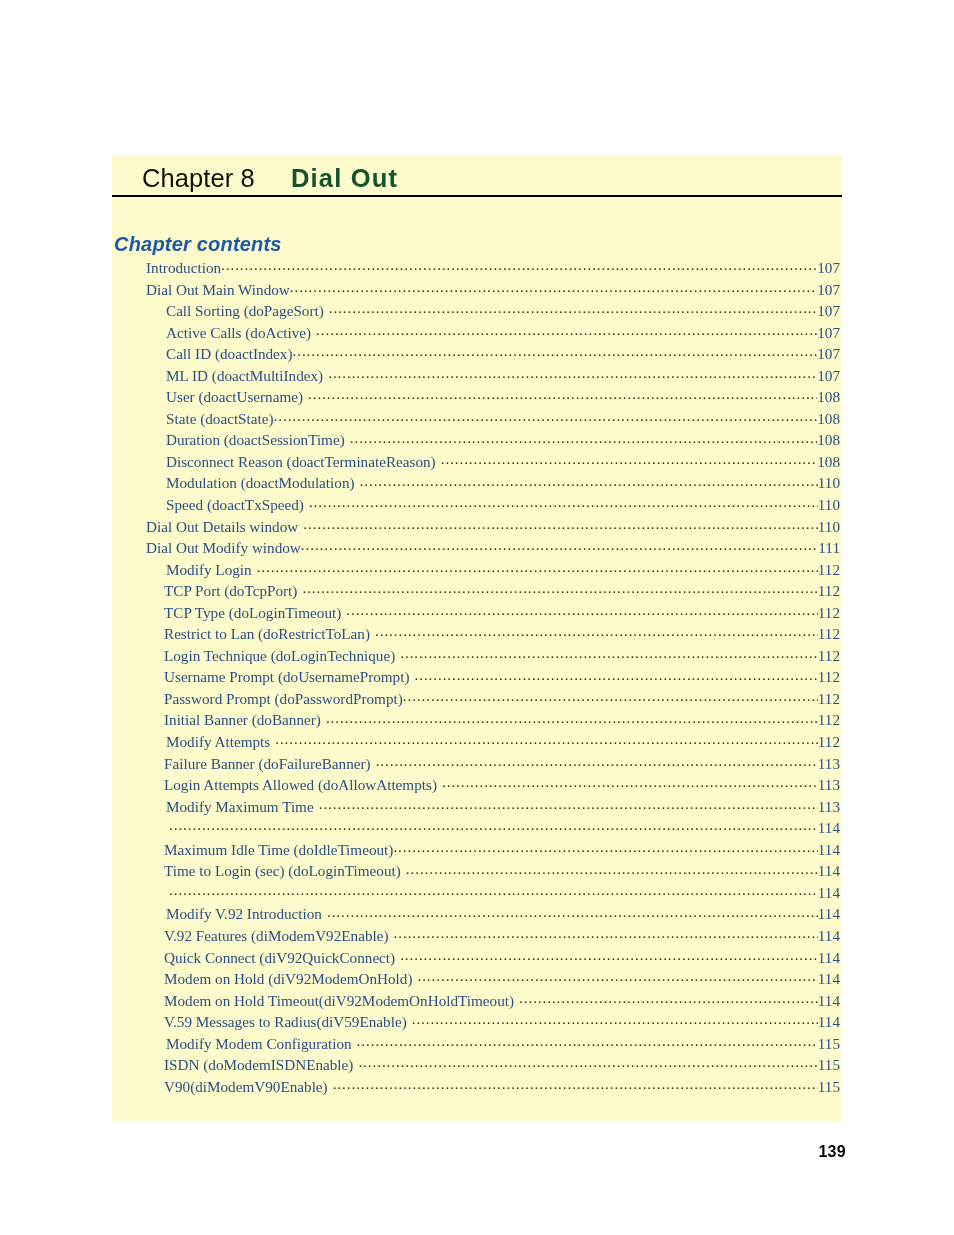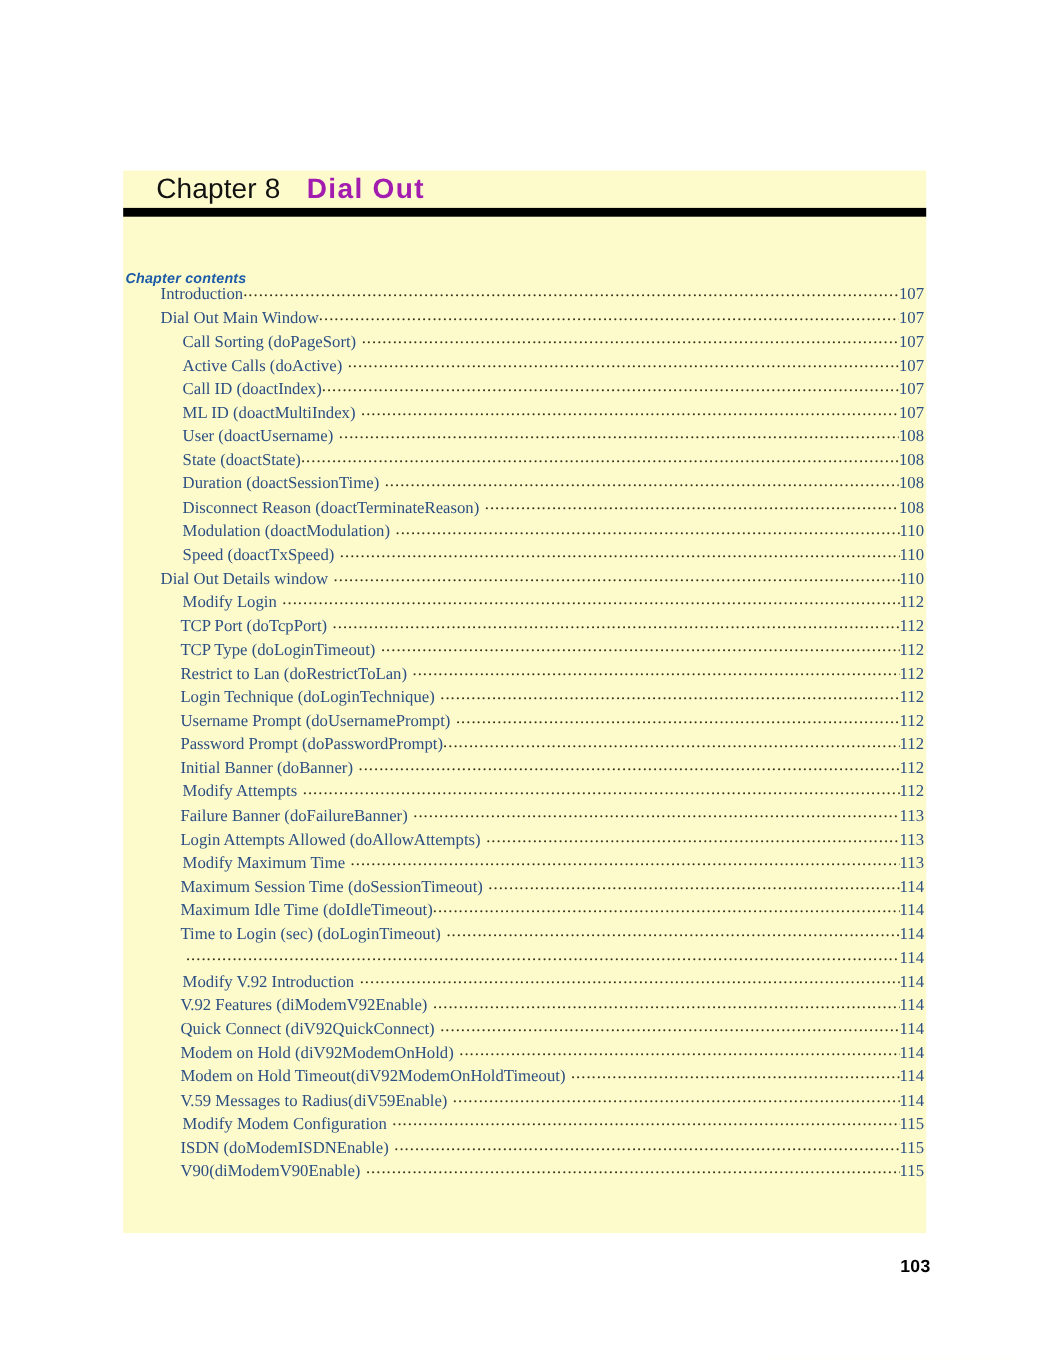--- a/index.html
+++ b/index.html
@@ -36,52 +36,52 @@
 
   
   #chapter-header {
     position: absolute;
     left: 0;
     top: 0;
     width: 730px;
     height: 42px;
     box-sizing: border-box;
     padding-left: 30px;
-    border-bottom: 8px solid #000000;
+    border-bottom: 2px solid #000000;
     display: flex;
     align-items: flex-end;
   }
   #chapter-label {
     font-family: "Liberation Sans", "DejaVu Sans", sans-serif;
     font-size: 25.5px;
     font-weight: 400;
     color: #111111;
     letter-spacing: 0.1px;
     line-height: 1;
     padding-bottom: 4px;
   }
   #chapter-title {
     font-family: "Liberation Sans", "DejaVu Sans", sans-serif;
     font-size: 25.5px;
     font-weight: 700;
-    color: #a21caf;
+    color: #14532d;
     letter-spacing: 1.2px;
     line-height: 1;
     padding-bottom: 4px;
-    margin-left: 24px;
+    margin-left: 36px;
   }
 
   
   #contents-heading {
     position: absolute;
     left: 0;
-    top: 90px;
+    top: 78px;
     padding-left: 2px;
     font-family: "Liberation Sans", "DejaVu Sans", sans-serif;
-    font-size: 13px;
+    font-size: 20px;
     font-weight: 700;
     font-style: italic;
     color: #1a5aa8;
     letter-spacing: 0.2px;
     text-align: center;
   }
 
   
   #toc {
     position: absolute;
@@ -219,20 +219,25 @@
         <div class="toc-row lvl-2 gap">
           <span class="label">Speed (doactTxSpeed)</span>
           <span class="leader"></span>
           <span class="pageno">110</span>
         </div>
         <div class="toc-row lvl-1 gap">
           <span class="label">Dial Out Details window</span>
           <span class="leader"></span>
           <span class="pageno">110</span>
         </div>
+        <div class="toc-row lvl-1">
+          <span class="label">Dial Out Modify window</span>
+          <span class="leader"></span>
+          <span class="pageno">111</span>
+        </div>
         <div class="toc-row lvl-2 gap">
           <span class="label">Modify Login</span>
           <span class="leader"></span>
           <span class="pageno">112</span>
         </div>
         <div class="toc-row lvl-3 gap">
           <span class="label">TCP Port (doTcpPort)</span>
           <span class="leader"></span>
           <span class="pageno">112</span>
         </div>
@@ -280,21 +285,20 @@
           <span class="label">Login Attempts Allowed (doAllowAttempts)</span>
           <span class="leader"></span>
           <span class="pageno">113</span>
         </div>
         <div class="toc-row lvl-2 gap">
           <span class="label">Modify Maximum Time</span>
           <span class="leader"></span>
           <span class="pageno">113</span>
         </div>
         <div class="toc-row lvl-3 gap">
-          <span class="label">Maximum Session Time (doSessionTimeout)</span>
           <span class="leader"></span>
           <span class="pageno">114</span>
         </div>
         <div class="toc-row lvl-3">
           <span class="label">Maximum Idle Time (doIdleTimeout)</span>
           <span class="leader"></span>
           <span class="pageno">114</span>
         </div>
         <div class="toc-row lvl-3 gap">
           <span class="label">Time to Login (sec) (doLoginTimeout)</span>
@@ -347,15 +351,15 @@
         </div>
         <div class="toc-row lvl-3 gap">
           <span class="label">V90(diModemV90Enable)</span>
           <span class="leader"></span>
           <span class="pageno">115</span>
         </div>
       </div>
 
   </div>
 
-  <div id="folio">103</div>
+  <div id="folio">139</div>
 
 </div>
 
 </body></html>

